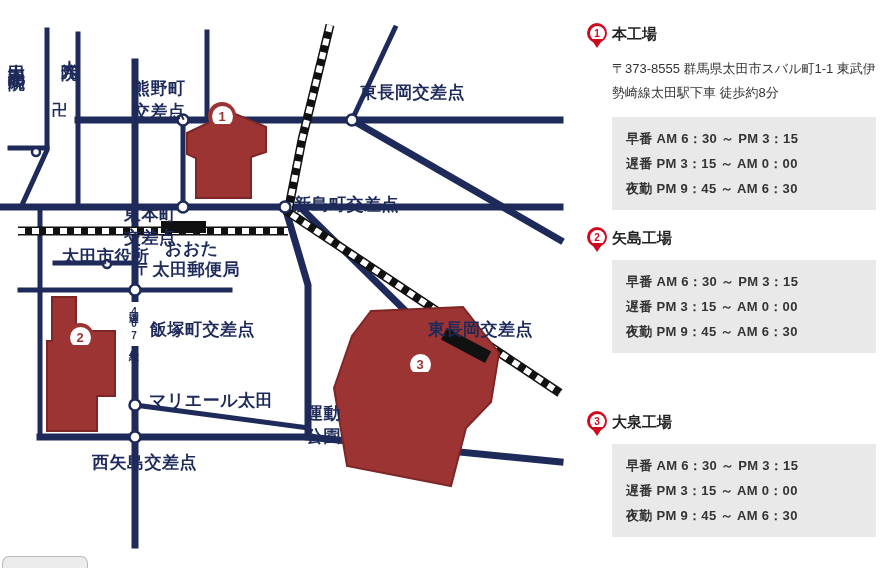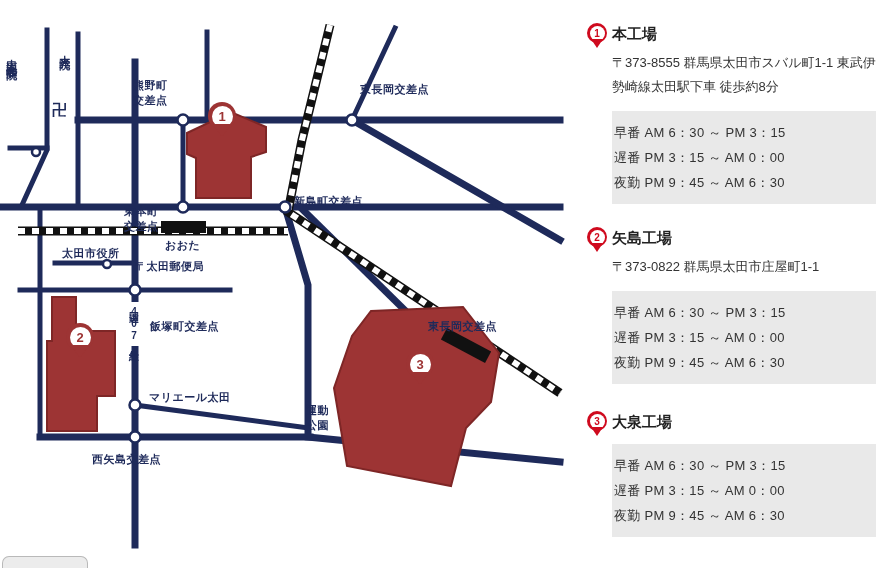--- a/index.html
+++ b/index.html
@@ -10,21 +10,21 @@
   .map{position:absolute;left:0;top:0;width:575px;height:568px;}
   .map svg{position:absolute;left:0;top:0;}
   .road{stroke:var(--road,#1e2a5a);stroke-width:7;fill:none;stroke-linecap:square;stroke-linejoin:miter;}
   .road.thin{stroke-width:5;}
   .rail-base{stroke:var(--rail,#111);stroke-width:9;fill:none;}
   .rail-dash{stroke:#fff;stroke-width:6;fill:none;stroke-dasharray:7 7;}
   .bldg{fill:var(--building,#9d3434);stroke:var(--building-edge,#7e2626);stroke-width:2;}
   .xing{fill:#fff;stroke:var(--road,#1e2a5a);stroke-width:2.5;}
   .station{fill:#111;}
 
-  .map-label{position:absolute;color:var(--label,#1e2a5a);font-size:11px;font-weight:700;
+  .map-label{position:absolute;color:var(--label,#1e2a5a);font-size:17px;font-weight:700;
              white-space:pre-line;line-height:1.35;letter-spacing:.5px;z-index:4;}
   .vert{writing-mode:vertical-rl;text-orientation:upright;letter-spacing:2px;}
   .road-sign{background:#fff;padding:2px 1px;font-size:10px;letter-spacing:1px;z-index:4;}
   .temple{font-size:15px;}
 
   .map-pin{position:absolute;width:28px;height:28px;border-radius:50%;
            background:var(--building,#9d3434);z-index:6;}
   .map-pin::after{content:"";position:absolute;left:50%;top:22px;transform:translateX(-50%);
            width:0;height:0;border:9px solid transparent;border-top:13px solid var(--building,#9d3434);}
   .map-pin .num{position:absolute;inset:3.5px;border-radius:50%;background:#fff;
@@ -40,22 +40,22 @@
 
   .panel-pin{position:absolute;left:3px;top:1px;width:20px;height:20px;border-radius:50%;
            background:var(--pin,#cf0a1e);}
   .panel-pin::after{content:"";position:absolute;left:50%;top:16px;transform:translateX(-50%);
            width:0;height:0;border:6px solid transparent;border-top:9px solid var(--pin,#cf0a1e);}
   .panel-pin .num{position:absolute;inset:2.5px;border-radius:50%;background:#fff;
            display:flex;align-items:center;justify-content:center;
            font-size:10px;font-weight:700;color:var(--pin,#cf0a1e);}
 
   .loc-name{font-size:15px;font-weight:700;color:#222;line-height:20px;padding-top:2px;}
-  .loc-address{margin-top:7px;font-size:13px;color:#333;line-height:24px;}
-  .shift-box{margin-top:12px;background:var(--panel-box,#e9e9e9);padding:9px 2px;}
+  .loc-address{margin-top:13px;font-size:13px;color:#333;line-height:24px;}
+  .shift-box{margin-top:12px;background:var(--panel-box,#e9e9e9);padding:9px 14px;font-weight:bold;}
   .shift-line{font-size:13px;color:#333;line-height:25px;letter-spacing:.3px;}
 
   
   .partial-button{position:absolute;left:2px;top:556px;width:86px;height:14px;
            background:#ececec;border:1px solid #b9b9b9;border-bottom:none;
            border-radius:7px 7px 0 0;box-sizing:border-box;}
 </style>
 </head>
 <body>
 
@@ -161,21 +161,20 @@
         <div class="shift-line">遅番 PM 3：15 ～ AM 0：00</div>
         <div class="shift-line">夜勤 PM 9：45 ～ AM 6：30</div>
       </div>
     </div>
 
     <div class="entry entry-2">
       <div class="panel-pin">
         <span class="num">2</span>
       </div>
       <div class="loc-name">矢島工場</div>
-      <div class="loc-address">〒373-0822 群馬県太田市庄屋町1-1</div>
       <div class="shift-box">
         <div class="shift-line">早番 AM 6：30 ～ PM 3：15</div>
         <div class="shift-line">遅番 PM 3：15 ～ AM 0：00</div>
         <div class="shift-line">夜勤 PM 9：45 ～ AM 6：30</div>
       </div>
     </div>
 
     <div class="entry entry-3">
       <div class="panel-pin">
         <span class="num">3</span>

